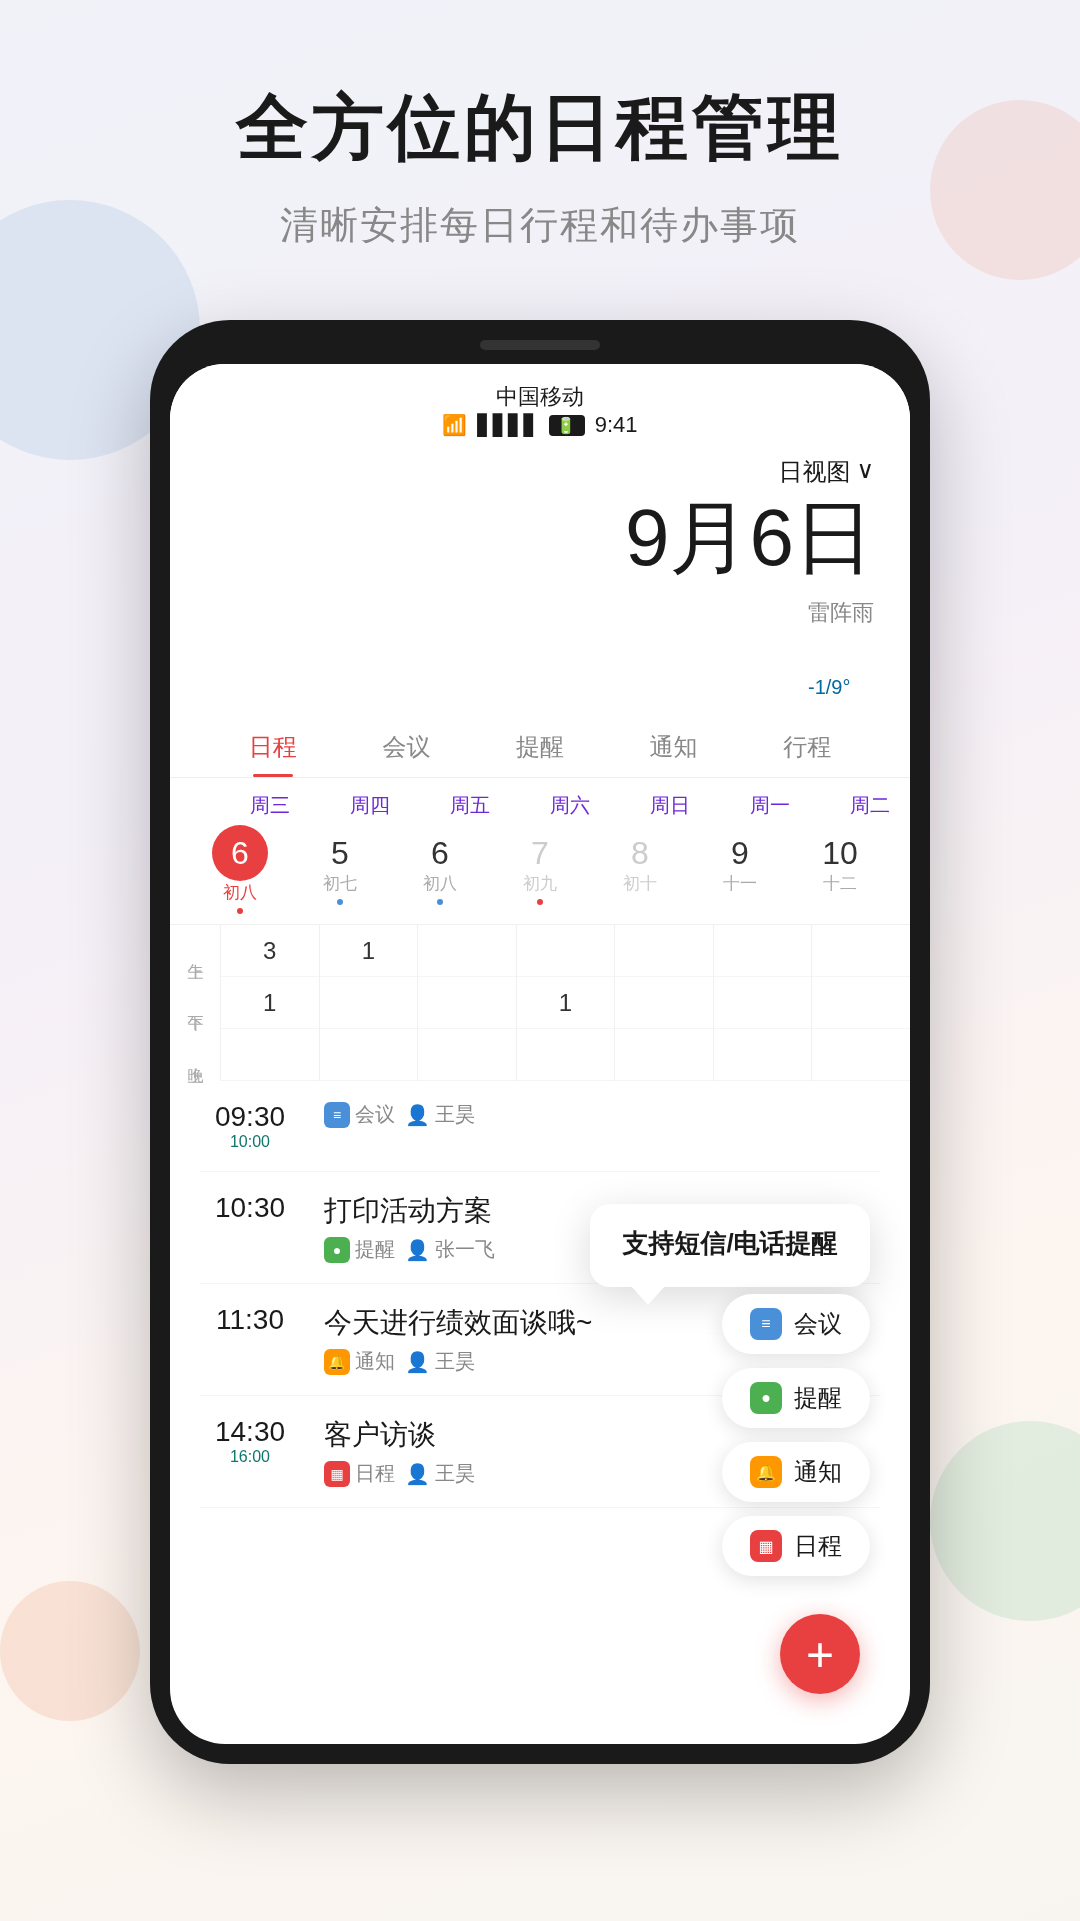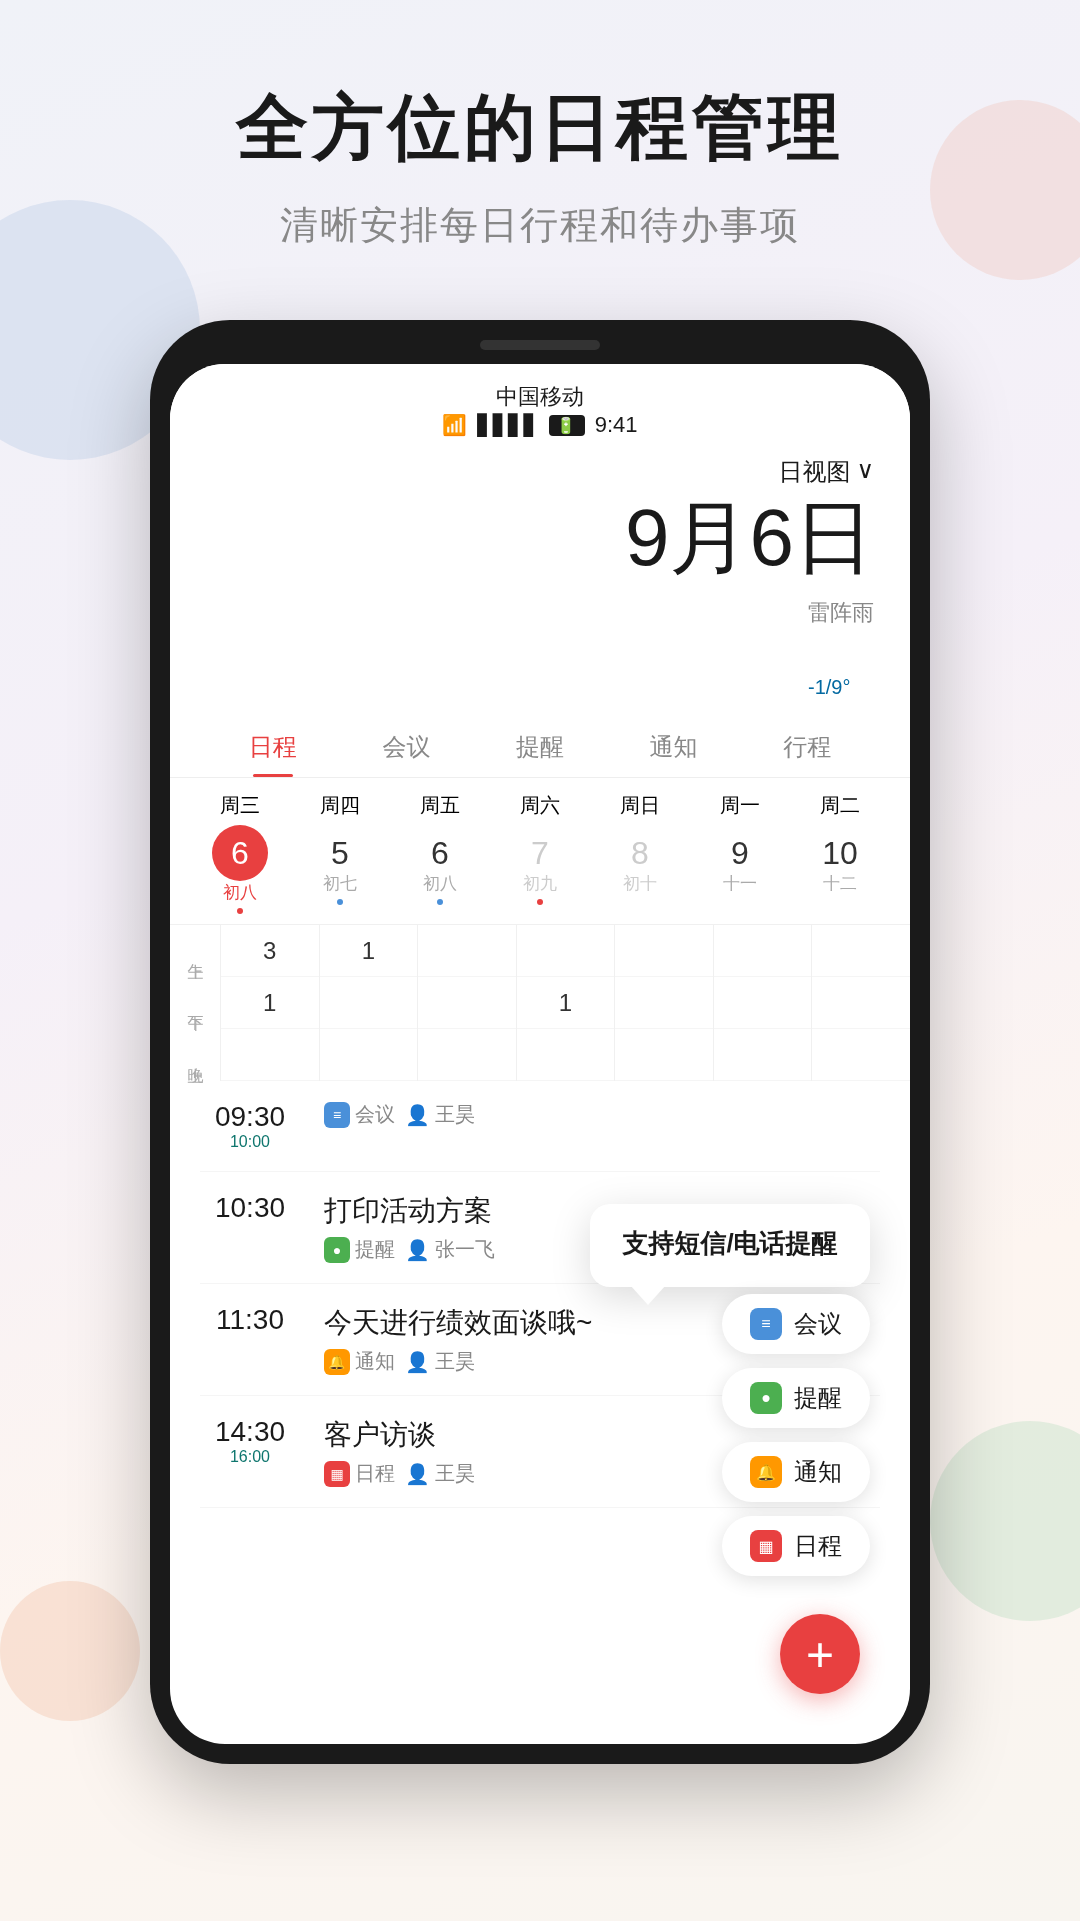--- a/index.html
+++ b/index.html
@@ -199,23 +199,23 @@
       border-radius: 2px;
     }
 
     
     .week-header {
       display: flex;
       padding: 14px 20px 0;
     }
     .week-col {
       flex: 1;
-      text-align: center;
+      text-align: right;
       font-size: 20px;
-      color: #000000;
+      color: #6d28d9;
     }
 
     
     .dates-row {
       display: flex;
       padding: 6px 20px 0;
       align-items: center;
     }
     .date-col {
       flex: 1;

